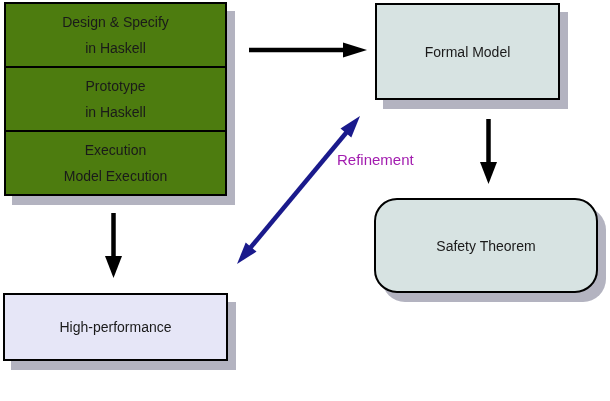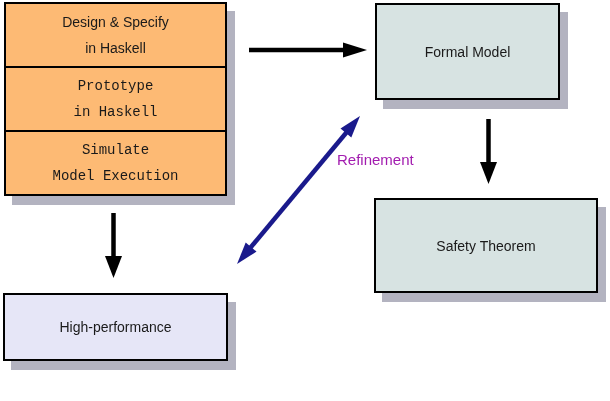--- a/index.html
+++ b/index.html
@@ -19,35 +19,35 @@
     display:flex;
     flex-direction:column;
     align-items:center;
     justify-content:center;
     text-align:center;
     font-size:14px;
     line-height:26px;
   }
   .stack{
     left:4px;top:2px;width:223px;height:194px;
-    background:#fdba74;
+    background:#4d7c0f;
     padding:0;
     justify-content:stretch;
   }
   .stack-row{
     flex:1;
     display:flex;
     flex-direction:column;
     align-items:center;
     justify-content:center;
     width:100%;
   }
-  .stack-row + .stack-row{border-top:2px solid #000;font-family:Liberation Mono, monospace;}
+  .stack-row + .stack-row{border-top:2px solid #000;}
   .formal{left:375px;top:3px;width:185px;height:97px;background:#d7e3e2;}
-  .safety{left:374px;top:198px;width:224px;height:95px;background:#d7e3e2;}
+  .safety{left:374px;top:198px;width:224px;height:95px;background:#d7e3e2;border-radius:23px;}
   .cimpl{left:3px;top:293px;width:225px;height:68px;background:#e6e6f7;line-height:27px;}
   .refinement-label{
     position:absolute;
     left:337px;top:151px;
     font-size:15px;
     color:#a21caf;
     white-space:nowrap;
   }
   .arrows{
     position:absolute;
@@ -67,21 +67,21 @@
   <div class="box stack">
     <div class="stack-row">
       <span>Design &amp; Specify</span>
       <span>in Haskell</span>
     </div>
     <div class="stack-row">
       <span>Prototype</span>
       <span>in Haskell</span>
     </div>
     <div class="stack-row">
-      <span>Simulate</span>
+      <span>Execution</span>
       <span>Model Execution</span>
     </div>
   </div>
 
   <div class="box formal">
     <span>Formal Model</span>
   </div>
 
   <div class="box safety">
     <span>Safety Theorem</span>

